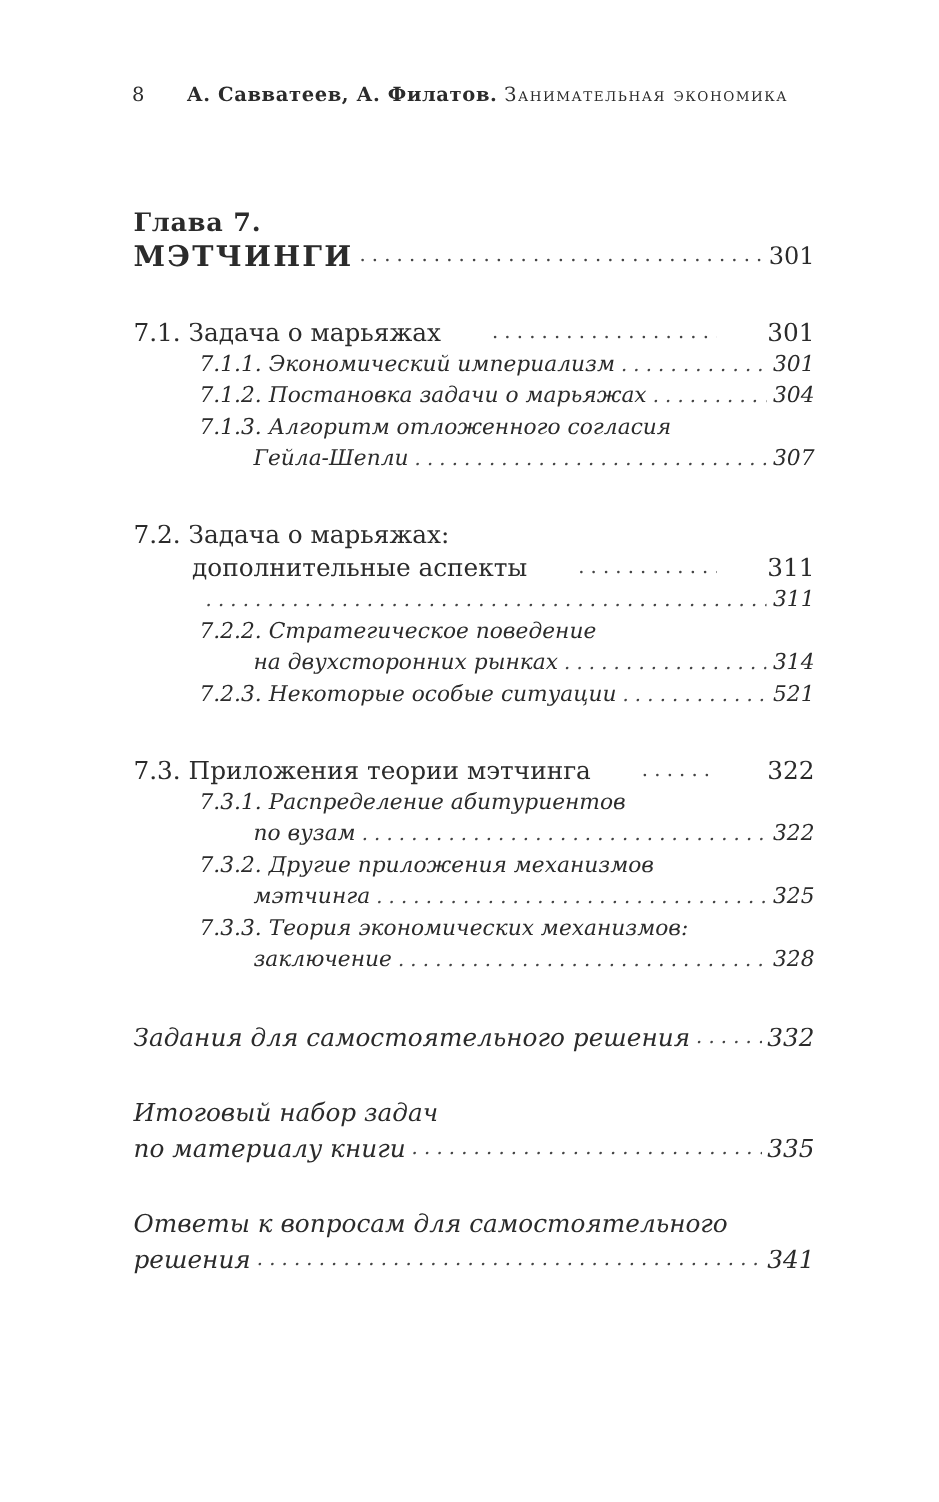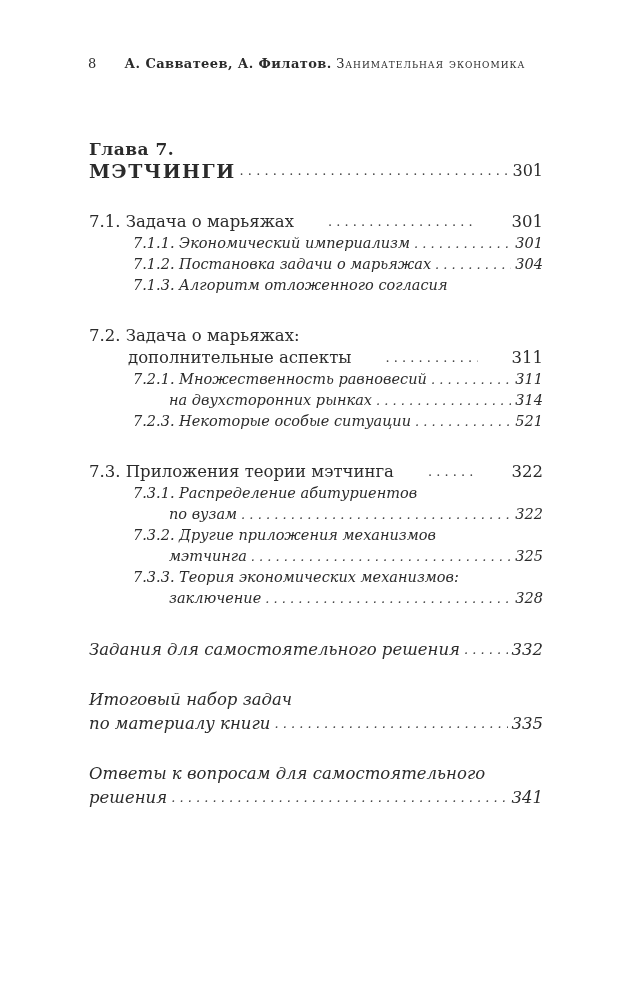--- a/index.html
+++ b/index.html
@@ -55,33 +55,40 @@
     <span class="pg">301</span>
   </div>
   <div class="row sub">
     <span class="txt">7.1.2. Постановка задачи о марьяжах</span>
     <span class="dots"></span>
     <span class="pg">304</span>
   </div>
   <div class="row sub">
     <span class="txt">7.1.3. Алгоритм отложенного согласия</span>
   </div>
+  <div class="row sub cont">
+    <span class="txt">Гейла-Шепли</span>
+    <span class="dots"></span>
+    <span class="pg">307</span>
+  </div>
 
   <div class="row sec gap-l">
     <span class="txt">7.2. Задача о марьяжах:</span>
   </div>
   <div class="row sec cont">
     <span class="txt">дополнительные аспекты</span>
     <span class="dots"></span>
     <span class="pg">311</span>
   </div>
   <div class="row sub">
-    <span class="txt">7.2.1. Множественность равновесий</span>
     <span class="dots"></span>
     <span class="pg">311</span>
+  </div>
+  <div class="row sub">
+    <span class="txt">7.2.2. Стратегическое поведение</span>
   </div>
   <div class="row sub cont">
     <span class="txt">на двухсторонних рынках</span>
     <span class="dots"></span>
     <span class="pg">314</span>
   </div>
   <div class="row sub">
     <span class="txt">7.2.3. Некоторые особые ситуации</span>
     <span class="dots"></span>
     <span class="pg">521</span>

